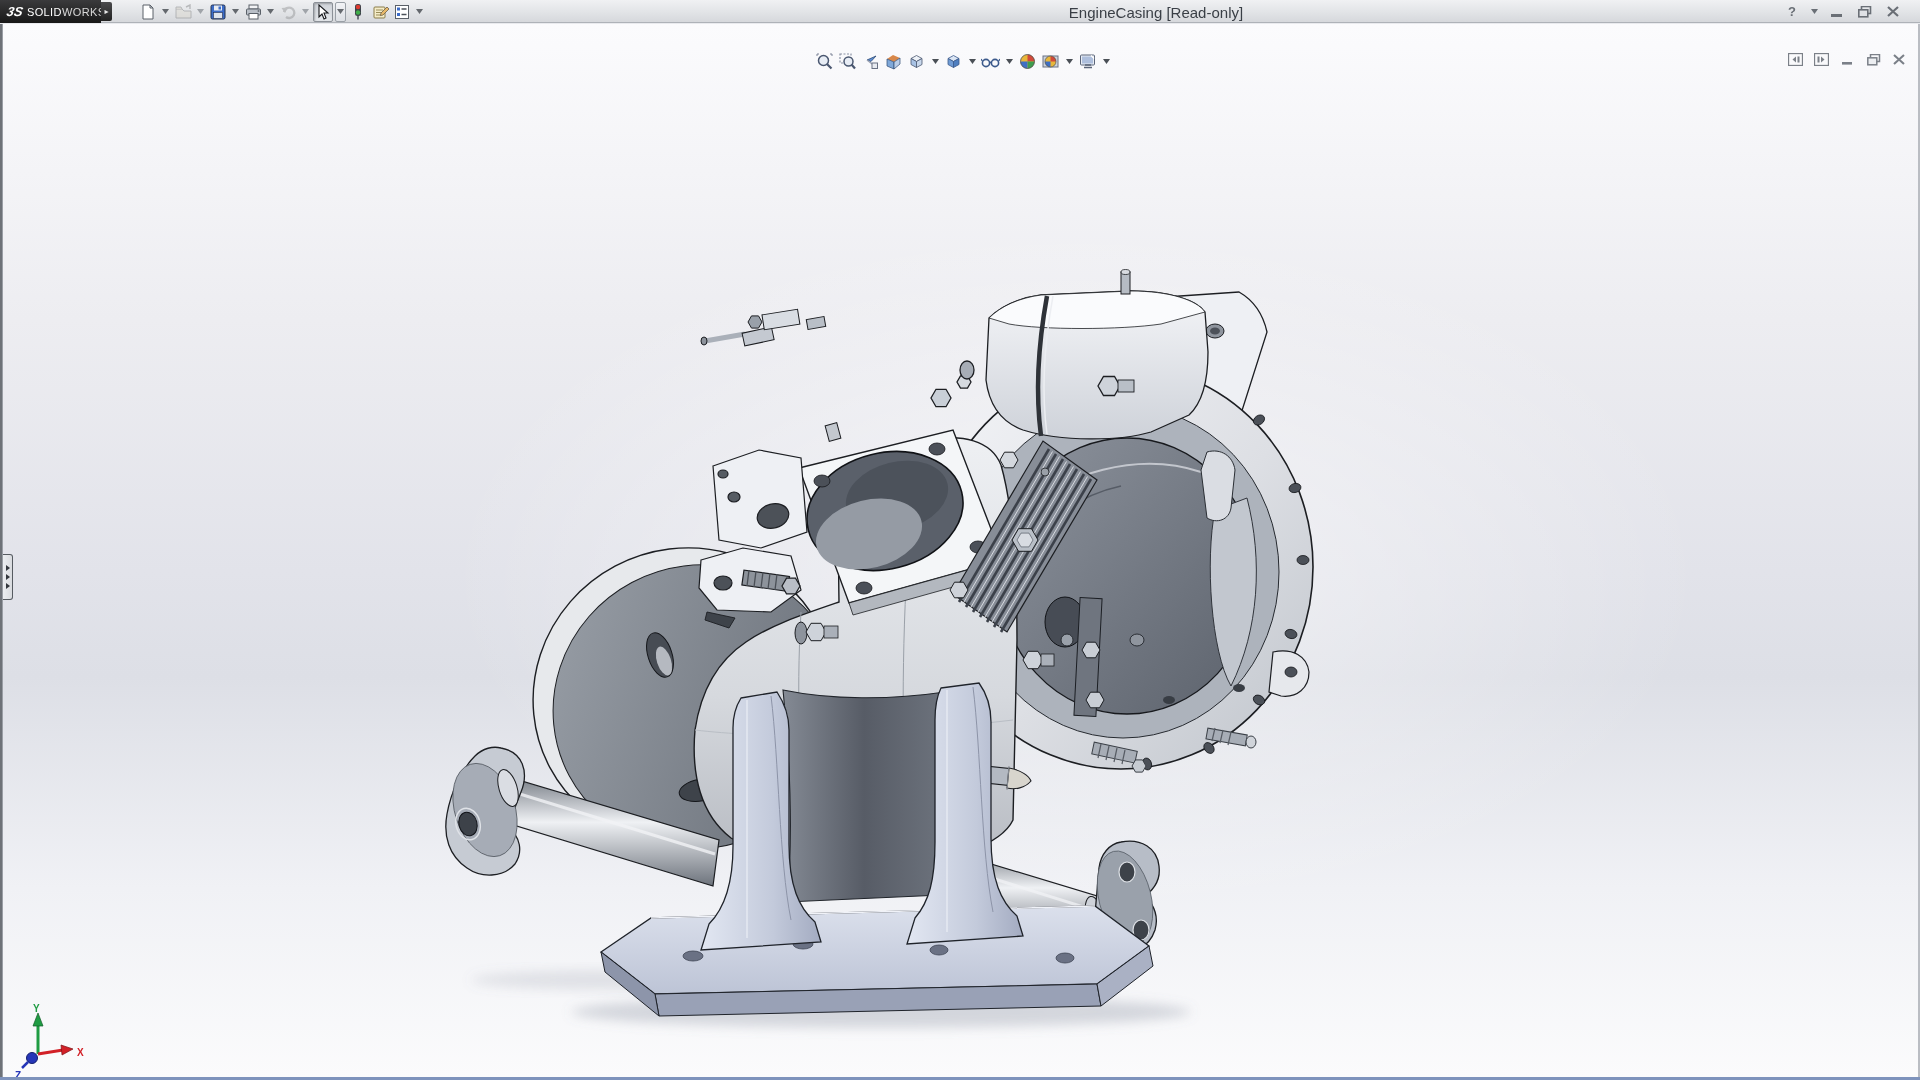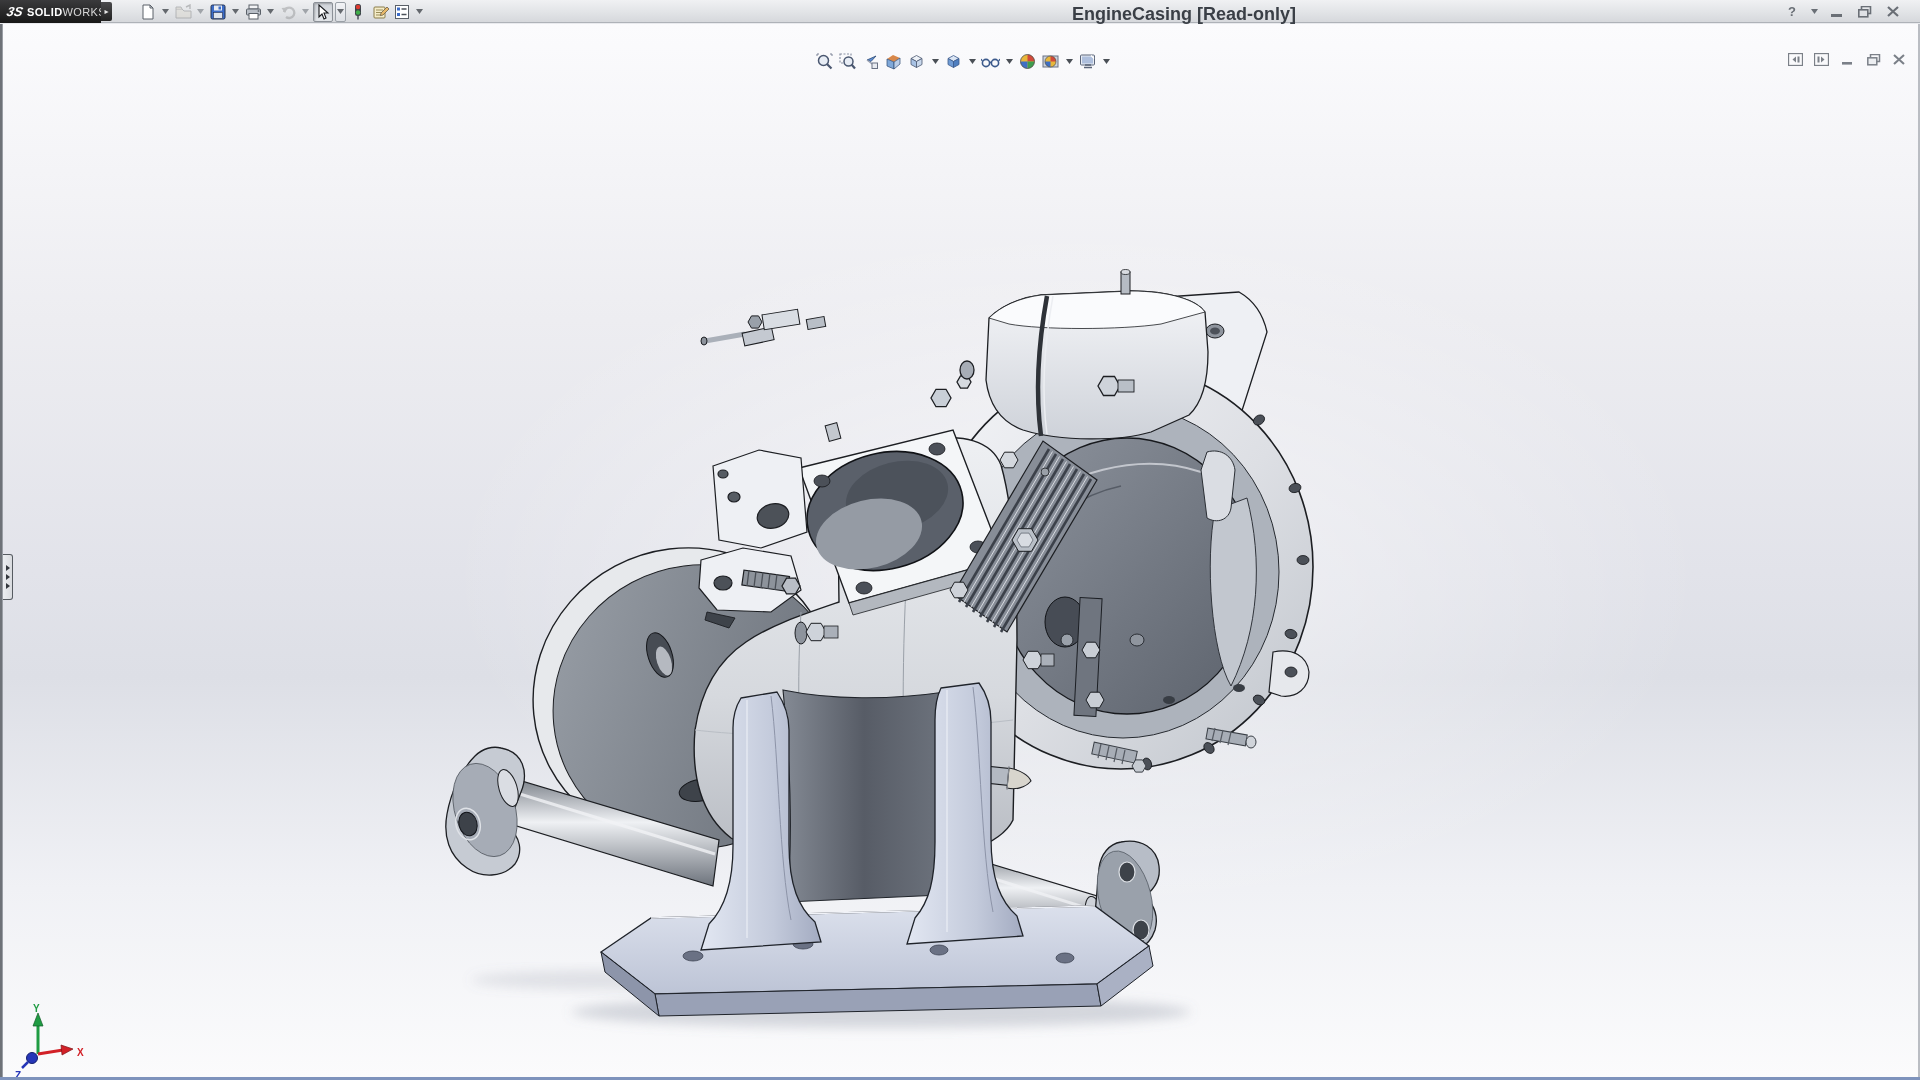--- a/index.html
+++ b/index.html
@@ -11,42 +11,42 @@
     position:absolute; top:0; left:0; width:1920px; height:23px;
     background:linear-gradient(180deg,#f0f1f3 0%,#e2e4e7 55%,#d6d8dc 100%);
     border-bottom:1px solid #aeb2b8; z-index:50;
   }
   .logo-block{
     position:absolute; left:0; top:0; width:101px; height:23px;
     background:linear-gradient(180deg,#3a3a3c,#181818);
     display:flex; align-items:center; padding-left:7px; color:#fff;
   }
   .logo-mark{ font-style:italic; font-weight:bold; font-size:13px; letter-spacing:0; transform:skewX(-12deg); margin-right:4px;}
-  .logo-bold{ font-weight:bold; font-size:11px; letter-spacing:.4px;}
+  .logo-bold{ font-weight:normal; font-size:11px; letter-spacing:.4px;}
   .logo-light{ font-weight:normal; font-size:11px; letter-spacing:.4px; color:#d8d8d8;}
   .logo-expander{
     position:absolute; left:101px; top:2px; width:11px; height:19px;
     background:linear-gradient(180deg,#4a4a4c,#222); color:#e8e8e8;
     font-size:8px; display:flex; align-items:center; justify-content:center;
     border-radius:0 2px 2px 0;
   }
   .main-toolbar{
     position:absolute; left:138px; top:1px; height:21px;
     display:flex; align-items:center; gap:2px;
   }
   .tb-btn{ width:20px; height:20px; display:flex; align-items:center; justify-content:center; border:1px solid transparent; border-radius:2px;}
   .tb-btn.pressed{ background:linear-gradient(180deg,#cfd3d9,#e3e6ea); border:1px solid #8b9097; box-shadow:inset 1px 1px 2px rgba(0,0,0,.25);}
   .tb-drop{ width:11px; height:20px; display:flex; align-items:center; justify-content:center; }
   .tb-drop svg{ opacity:.75;}
   .dimmed{ opacity:.45; filter:grayscale(.8);}
   .win-controls{ position:absolute; right:18px; top:0; height:23px; display:flex; align-items:center; gap:10px; color:#5a5f66;}
   .win-glyph{ width:18px; height:16px; display:flex; align-items:center; justify-content:center; font-size:13px; font-weight:bold; color:#6a6f76;}
   .title-text{
-    position:absolute; left:1184px; top:4px; transform:translateX(-50%);
-    font-size:18px; color:#3a3f46;font-weight:bold;
+    position:absolute; left:1156px; top:4px; transform:translateX(-50%);
+    font-size:15px; color:#3a3f46;
   }
 
   
   .viewport{
     position:absolute; left:2px; top:24px; width:1916px; height:1053px;
     background:
       radial-gradient(ellipse 900px 500px at 56% 52%, rgba(255,255,255,.55) 0%, rgba(255,255,255,0) 70%),
       linear-gradient(180deg,#fbfbfd 0%,#ededf1 28%,#e2e3ea 52%,#dddfe6 62%,#f0f1f5 82%,#fbfbfc 100%);
     border-left:1px solid #9a9ea5;
   }

